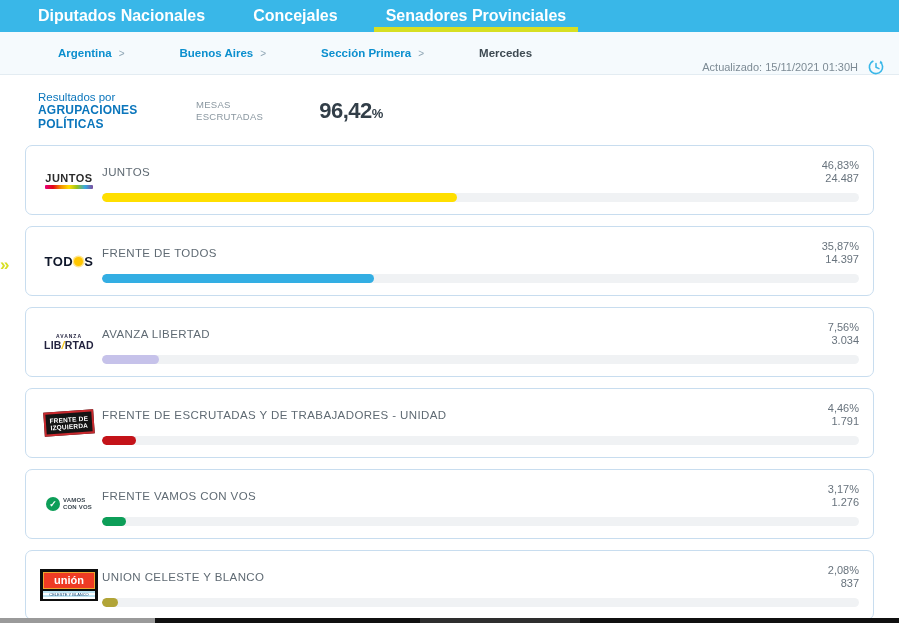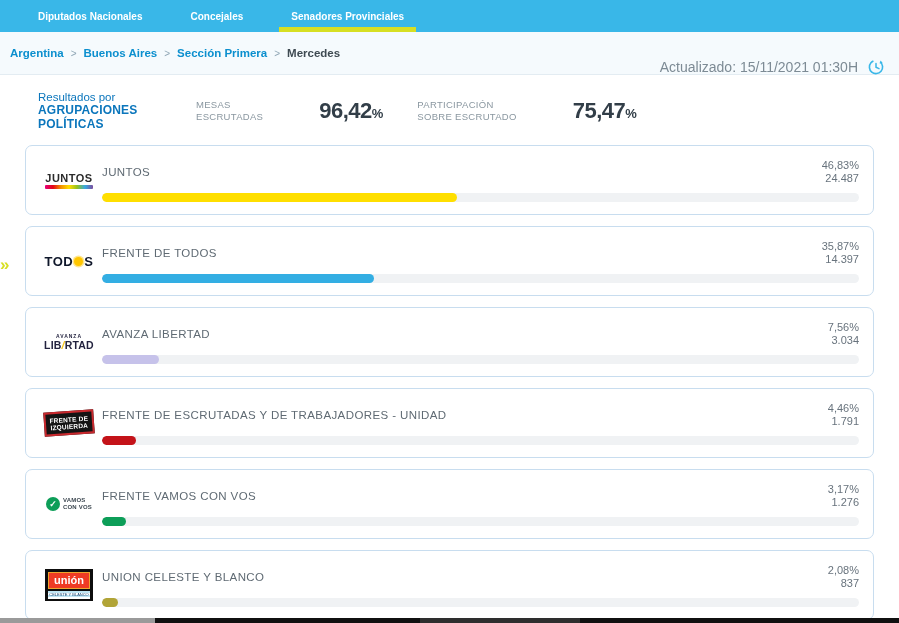--- a/index.html
+++ b/index.html
@@ -8,34 +8,34 @@
     background:#ffffff;font-family:"Liberation Sans",sans-serif;
     -webkit-font-smoothing:antialiased;
   }
   
   .topbar{
     height:32px;background:#39b7e8;display:flex;align-items:stretch;
     padding-left:26px;
   }
   .tab{
     display:flex;align-items:center;padding:0 12px;margin-right:24px;
-    color:#ffffff;font-size:10px;font-weight:700;cursor:pointer;
+    color:#ffffff;font-size:16px;font-weight:700;cursor:pointer;
   }
   .tab.active{box-shadow:inset 0 -5px 0 #d7df23;}
   
   .crumbbar{
     height:42px;background:#f5fafd;border-bottom:1px solid #e3ecf2;
     display:flex;align-items:center;justify-content:space-between;
     padding:0 14px 0 10px;
   }
   .crumbs{display:flex;align-items:center;font-size:11.5px;}
-  .crumb{color:#0b8fce;font-weight:600;cursor:pointer;}
+  .crumb{color:#0b8fce;font-weight:600;cursor:pointer;margin-left:48px;}
   .crumb.current{color:#3e4a52;cursor:default;}
   .crumb-sep{color:#8fa6b5;margin:0 7px;font-size:10px;}
-  .updated{display:flex;align-items:center;font-size:14px;color:#7d8b95;margin-top:28px;}
+  .updated{display:flex;align-items:center;font-size:11px;color:#7d8b95;margin-top:28px;}
   .refresh-ic{margin-left:9px;cursor:pointer;display:flex;}
   
   .summary{
     display:flex;align-items:center;padding:16px 0 14px 38px;
   }
   .res-by{width:158px;}
   .res-by .l1{color:#0b76bc;font-size:11.5px;}
   .res-by .l2{color:#0b76bc;font-size:12px;font-weight:700;letter-spacing:.2px;}
   .stat{display:flex;align-items:center;margin-right:34px;gap:44px;}
   .stat-label{
@@ -77,21 +77,21 @@
   .la-slash{color:#f5c518;font-style:italic;font-weight:800;}
   .logo-fit{
     background:#141414;border:2px solid #c8292e;color:#fff;transform:rotate(-4deg);
     font-size:6.5px;font-weight:800;line-height:7px;text-align:center;
     padding:3px 2px;width:42px;letter-spacing:.2px;
   }
   .logo-vamos{display:flex;align-items:center;}
   .v-check{width:14px;height:14px;border-radius:50%;background:#0d9e58;color:#fff;
     font-size:9px;line-height:14px;text-align:center;margin-right:3px;font-weight:700;}
   .v-text{font-size:6px;font-weight:800;color:#3c4750;line-height:7px;letter-spacing:.2px;}
-  .logo-union{background:#0d0d0d;padding:3px 3px 2px;width:48px;box-sizing:border-box;}
+  .logo-union{background:#0d0d0d;padding:3px 3px 2px;width:58px;box-sizing:border-box;}
   .lu-red{background:#ef3b24;border:1px solid #f0a52d;color:#fff;font-weight:700;
     font-size:11px;text-align:center;line-height:15px;}
   .lu-band{margin-top:2px;height:8px;font-size:4px;color:#14406e;text-align:center;line-height:8px;
     background:repeating-linear-gradient(180deg,#bfe6f5 0 2px,#ffffff 2px 4px);}
   
   .side-chevron{
     position:absolute;left:0;top:256px;color:#d7df23;font-size:17px;font-weight:800;
     cursor:pointer;line-height:17px;
   }
   .bottom-strip{
@@ -138,29 +138,20 @@
   </div>
   <div class="stat">
     <div class="stat-label">
       <div>MESAS</div>
       <div>ESCRUTADAS</div>
     </div>
     <div class="stat-value">
       <span>96,42</span><span class="unit">%</span>
     </div>
   </div>
-  <div class="stat">
-    <div class="stat-label">
-      <div>PARTICIPACIÓN</div>
-      <div>SOBRE ESCRUTADO</div>
-    </div>
-    <div class="stat-value">
-      <span>75,47</span><span class="unit">%</span>
-    </div>
-  </div>
 </div>
 
 <div class="cards">
 
   <div class="card">
     <div class="logo-cell">
       <div class="logo-juntos">
         <div class="lj-text">JUNTOS</div>
         <div class="lj-rainbow"></div>
       </div>

